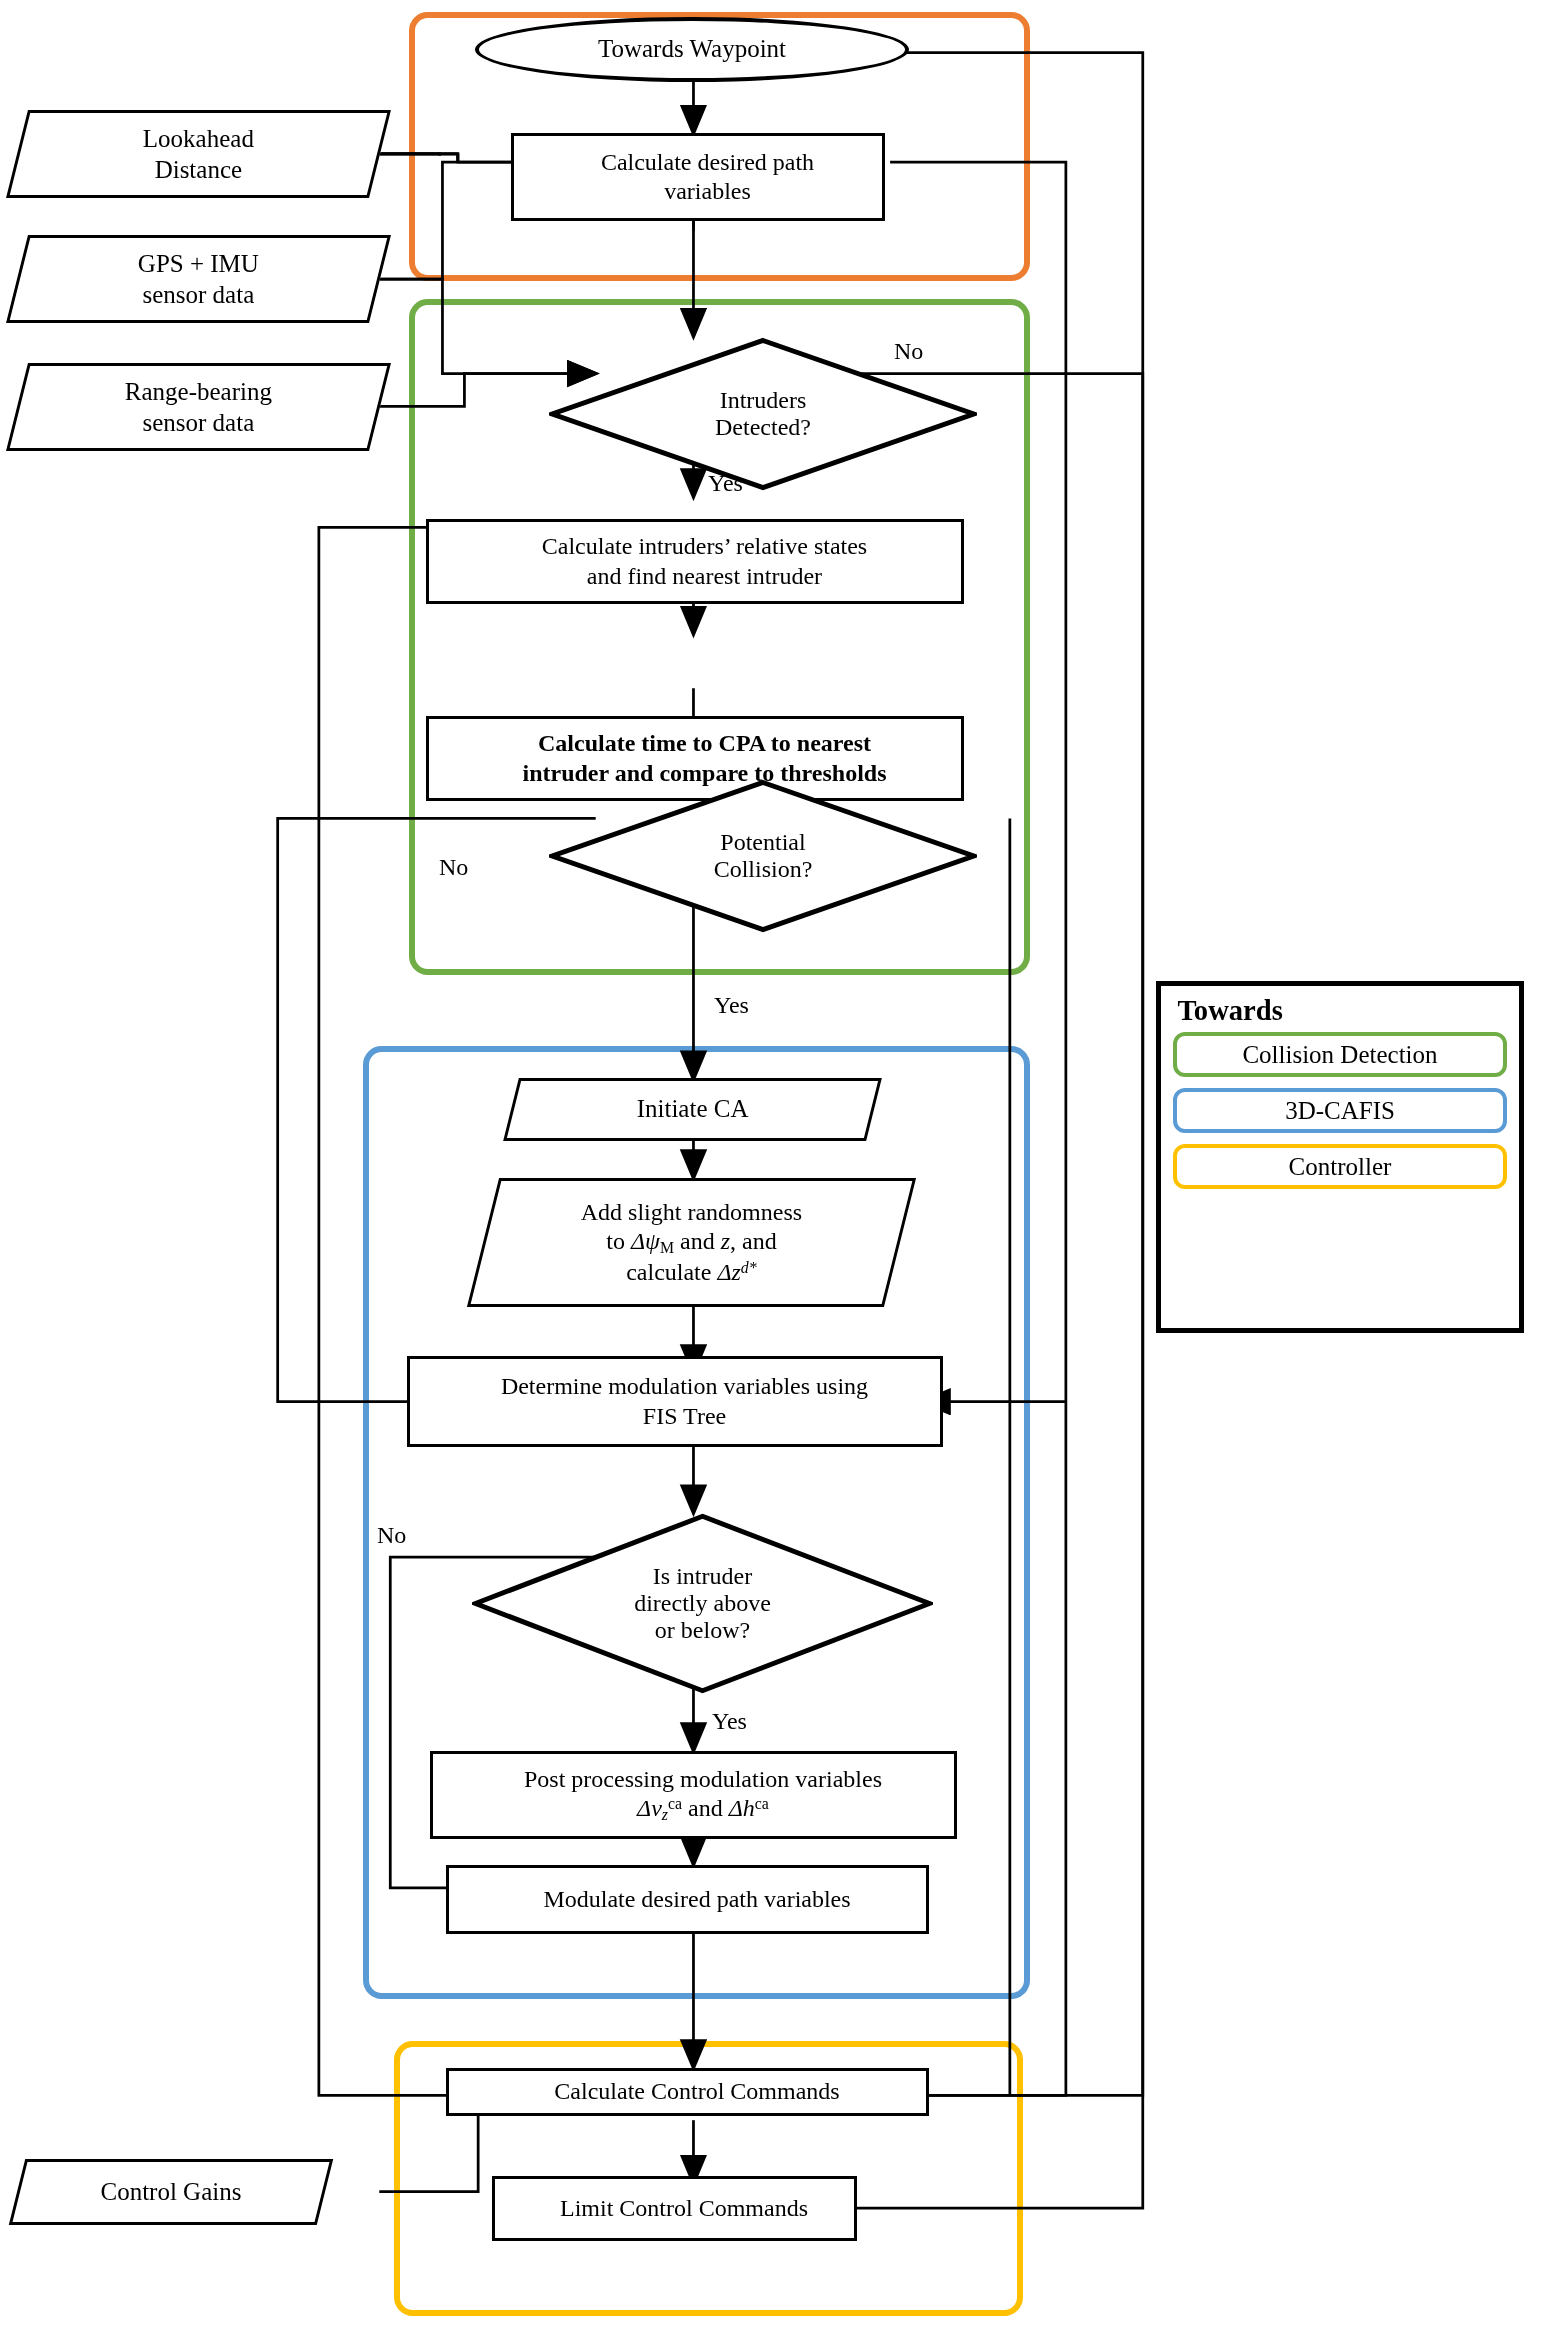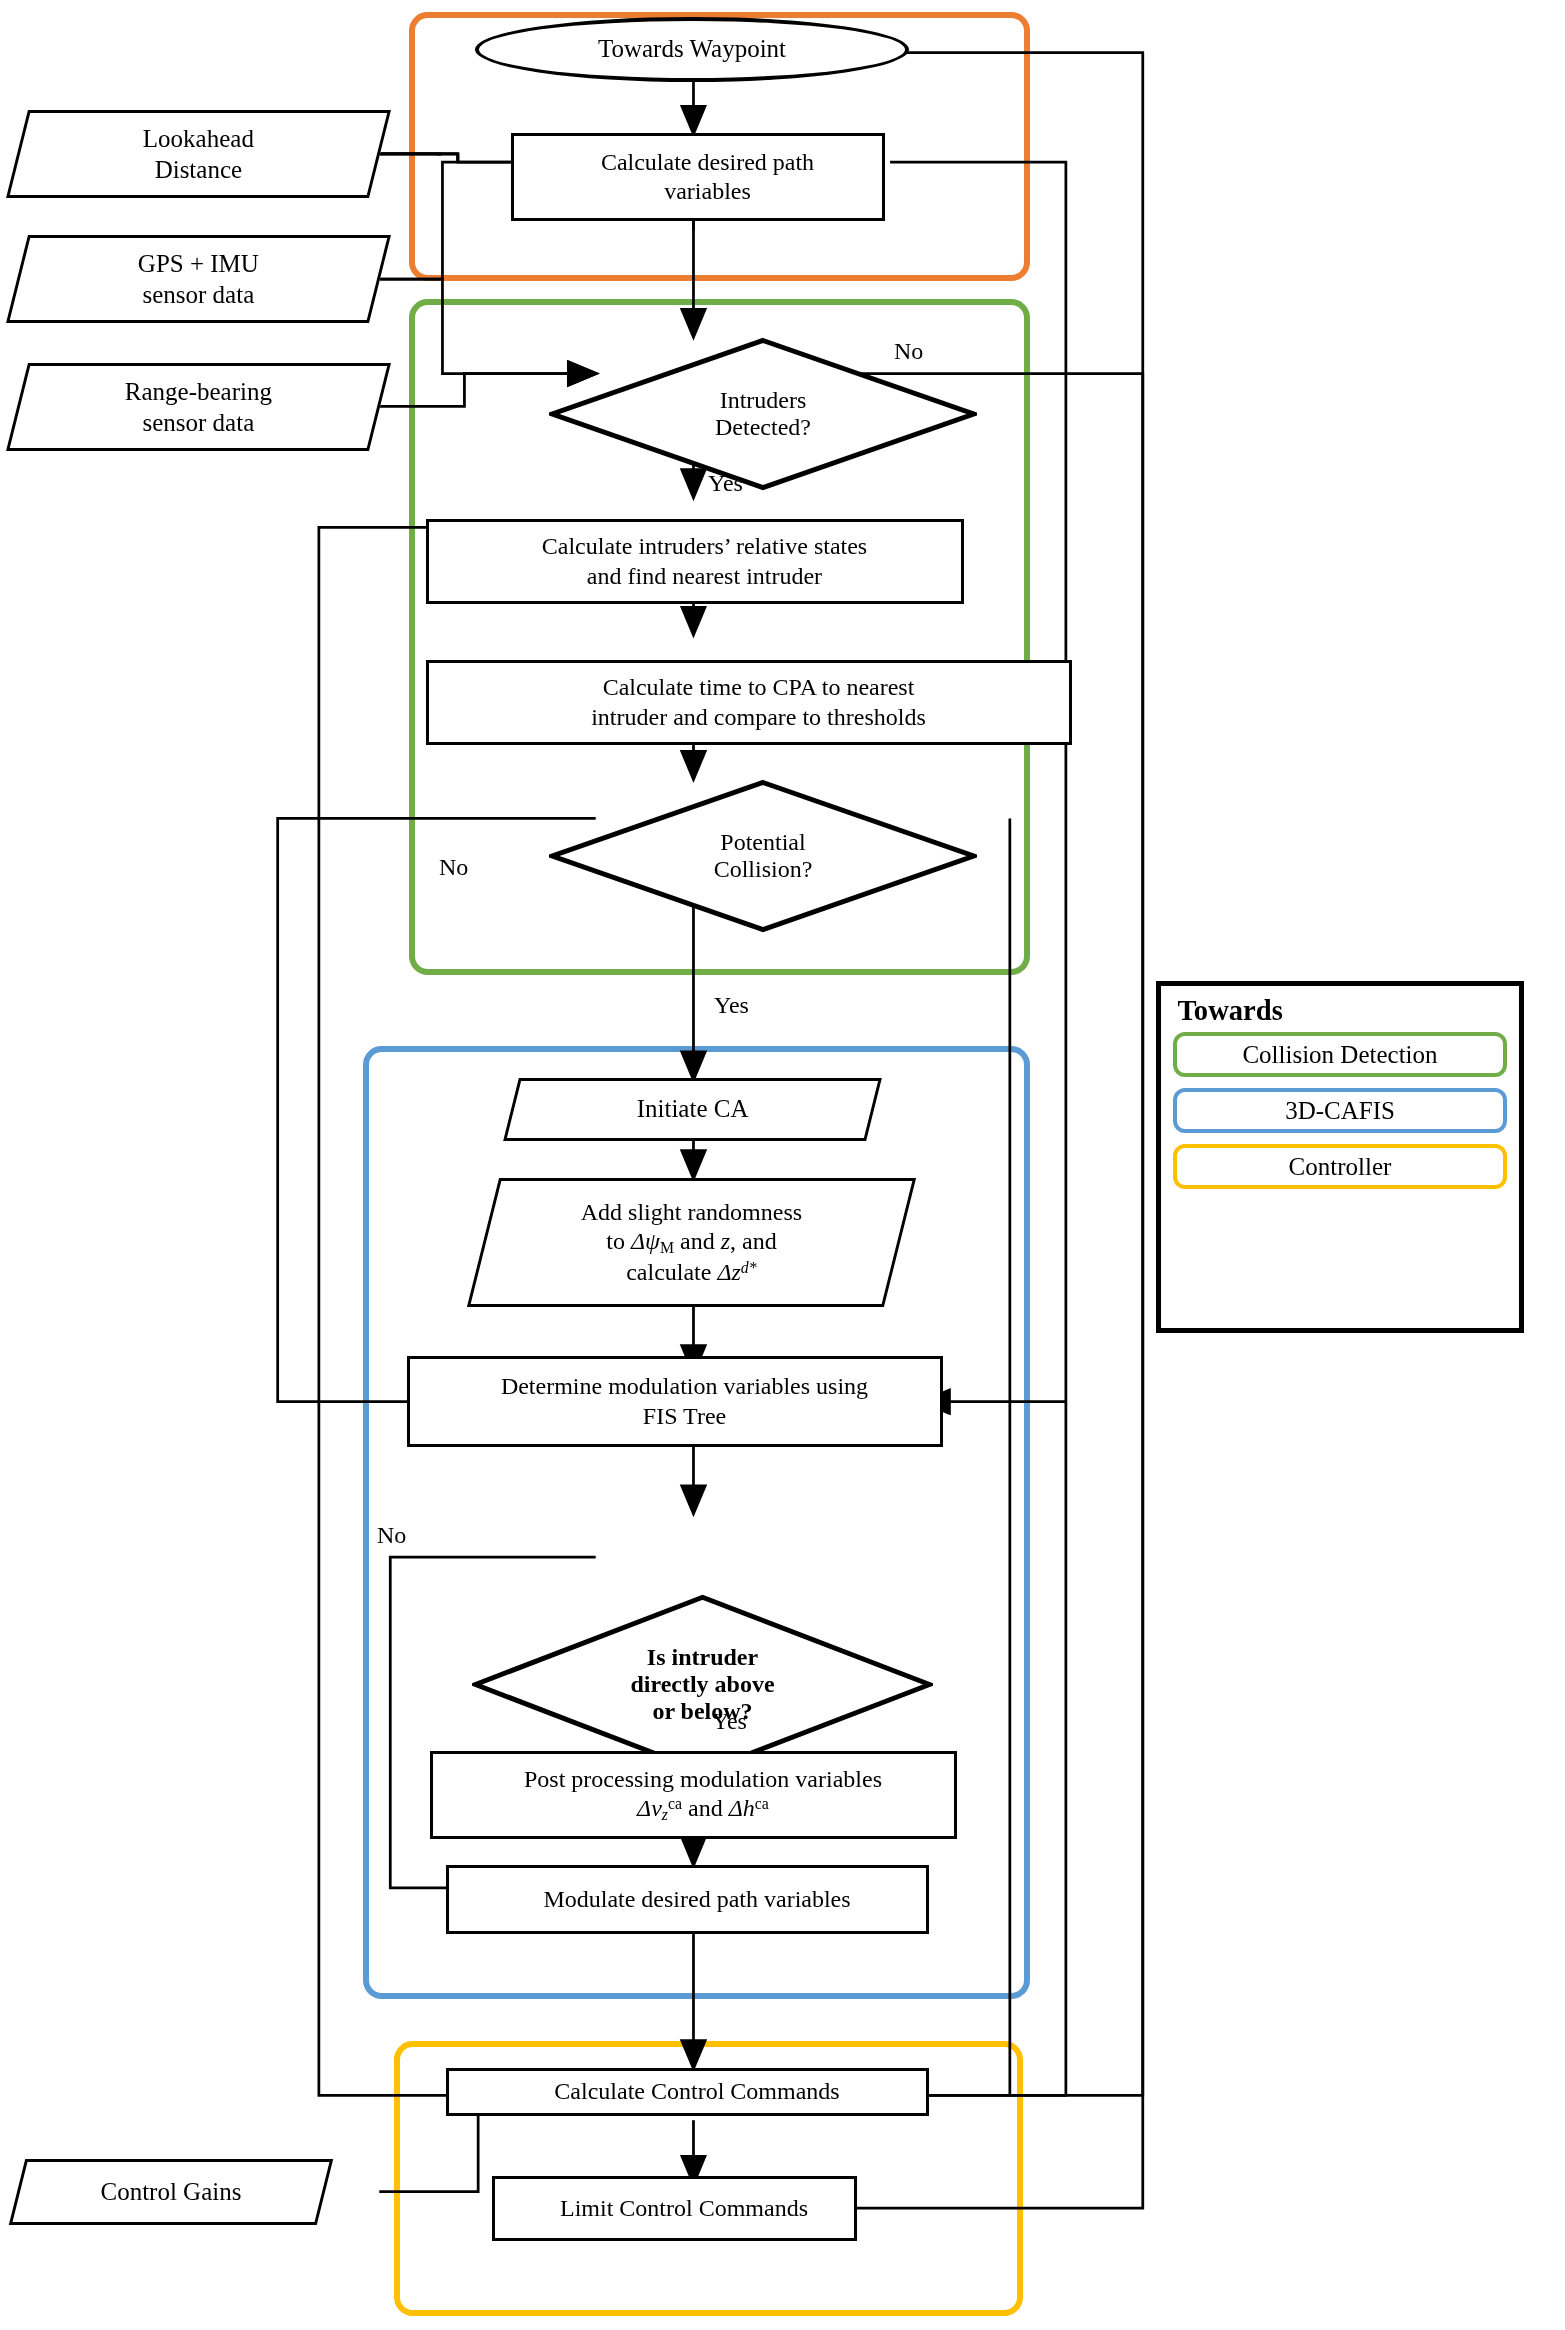--- a/index.html
+++ b/index.html
@@ -212,21 +212,21 @@
     </span>
   </div>
 
   <div class="node proc" style="left:426px; top:497px; width:538px; height:85px;margin-top:22px;">
     <span class="lbl t44">
       <span>Calculate intruders’ relative states</span><br>
       <span>and find nearest intruder</span>
     </span>
   </div>
 
-  <div class="node proc" style="left:426px; top:660px; width:646px; height:85px;">
+  <div class="node proc" style="left:426px; top:716px; width:538px; height:85px;font-weight:bold;">
     <span class="lbl t44">
       <span>Calculate time to CPA to nearest</span><br>
       <span>intruder and compare to thresholds</span>
     </span>
   </div>
 
   <div class="dec-wrap" style="left:549px; top:779px; width:428px; height:154px;">
     <svg class="diamond" width="428" height="154" viewBox="0 0 780 280">
       <polygon points="390,6 774,140 390,274 6,140" fill="#fff" stroke="#000" stroke-width="9"></polygon>
     </svg>
@@ -248,21 +248,21 @@
     </span>
   </div>
 
   <div class="node proc" style="left:407px; top:1356px; width:536px; height:91px;">
     <span class="lbl t44">
       <span>Determine modulation variables using</span><br>
       <span>FIS Tree</span>
     </span>
   </div>
 
-  <div class="dec-wrap" style="left:472px; top:1594px; width:461px; height:181px;font-weight:bold;">
+  <div class="dec-wrap" style="left:472px; top:1513px; width:461px; height:181px;">
     <svg class="diamond" width="461" height="181" viewBox="0 0 840 330">
       <polygon points="420,6 834,165 420,324 6,165" fill="#fff" stroke="#000" stroke-width="9"></polygon>
     </svg>
     <span class="lbl t44">
       <span>Is intruder</span><br>
       <span>directly above</span><br>
       <span>or below?</span>
     </span>
   </div>
 

